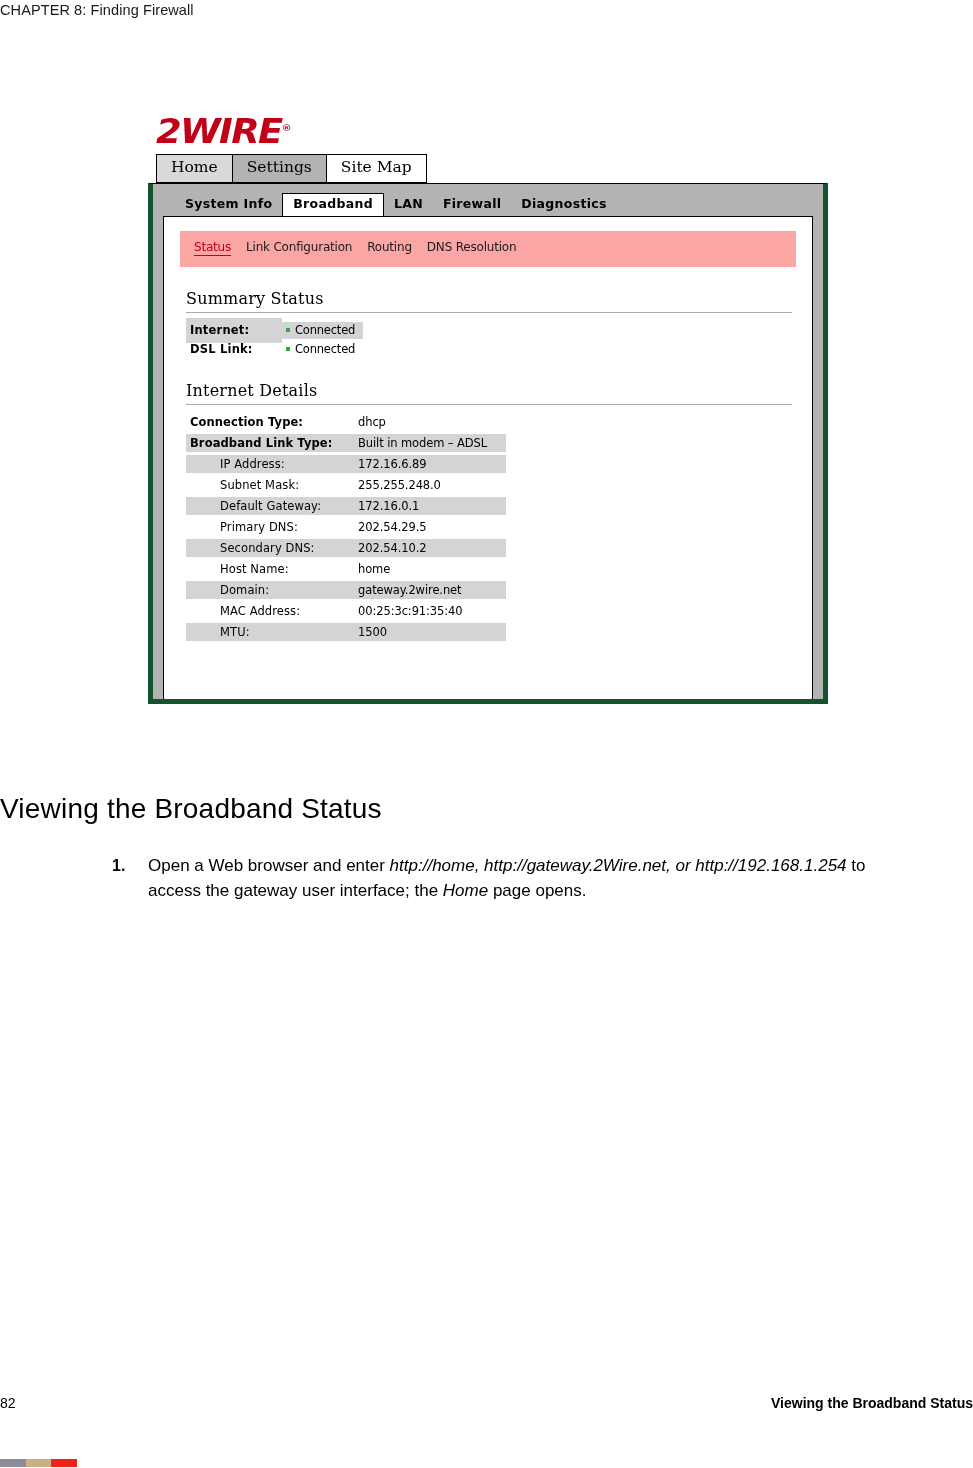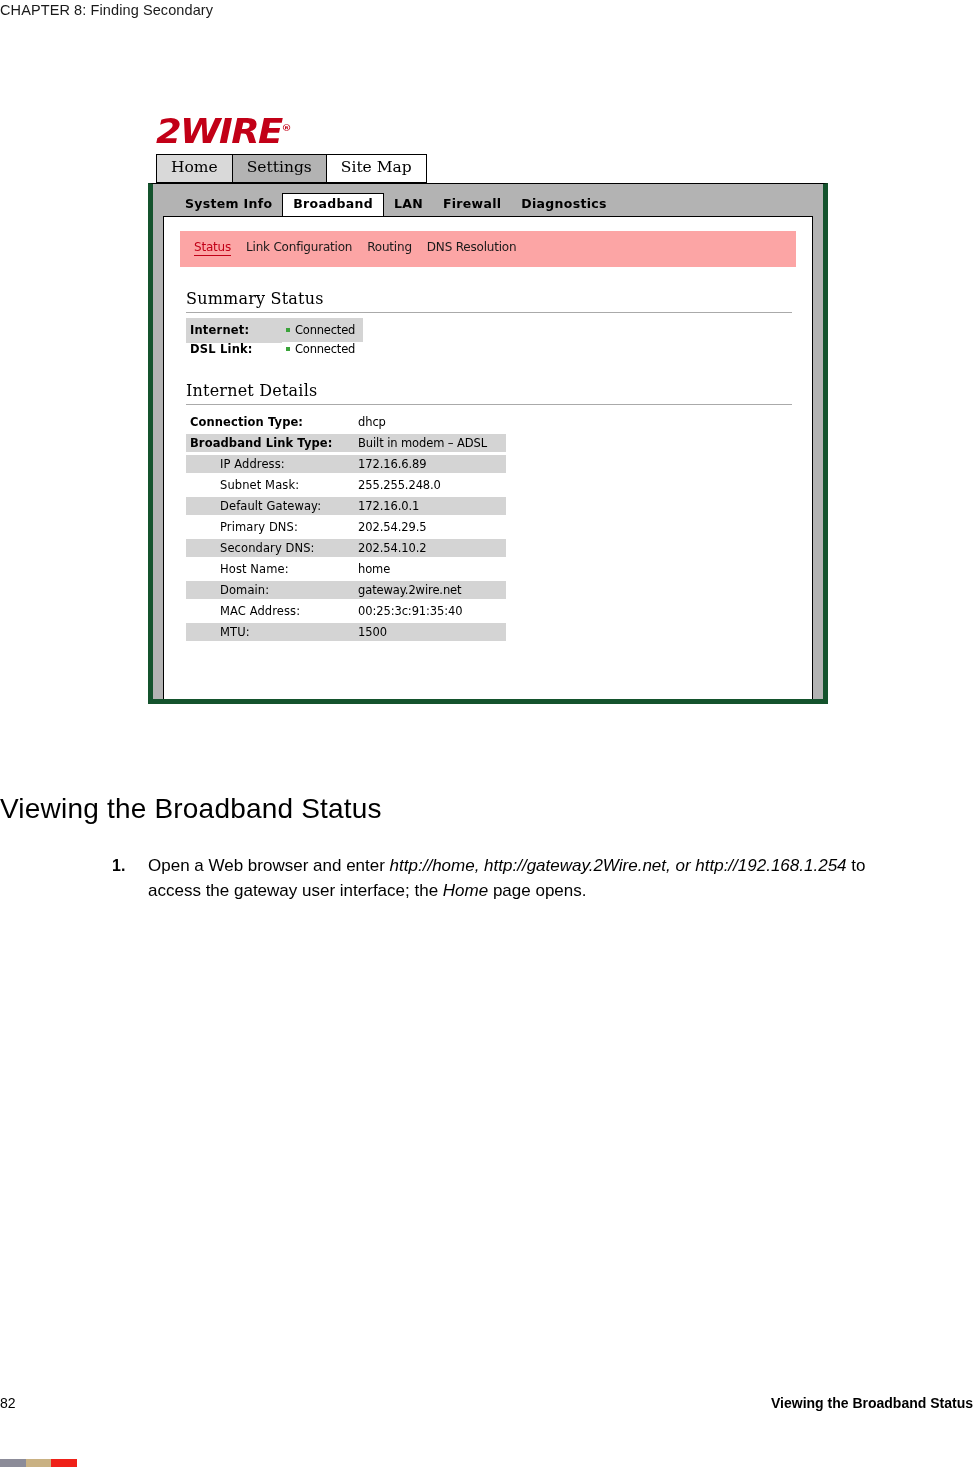--- a/index.html
+++ b/index.html
@@ -185,21 +185,21 @@
     height: 25px;
     display: flex;
     align-items: center;
   }
   .sum-value {
     font-family: "DejaVu Sans", sans-serif;
     font-size: 11.5px;
     letter-spacing: -0.2px;
     padding: 2px 8px 2px 4px;
     box-sizing: border-box;
-    height: 24px;
+    height: 17px;
     display: flex;
     align-items: center;
     gap: 5px;
   }
   .dot {
     width: 4px;
     height: 4px;
     background: #3aa33a;
     display: inline-block;
     flex: none;
@@ -295,21 +295,21 @@
     height: 8px;
   }
   .colorbar span { display: block; height: 8px; }
   .cb1 { width: 26px; background: #8c8c99; }
   .cb2 { width: 25px; background: #c9b183; }
   .cb3 { width: 26px; background: #ef2118; }
 </style>
 </head>
 <body>
 
-<div class="running-header">CHAPTER 8: Finding Secondary</div>
+<div class="running-header">CHAPTER 8: Finding Firewall</div>
 
 <div class="figure">
 
   <div class="logo-row">
     <div class="logo"><span>2WIRE</span><span class="logo-reg">®</span></div>
   </div>
 
   <div class="toptabs">
     <div class="toptab">Home</div>
     <div class="toptab mid">Settings</div>

